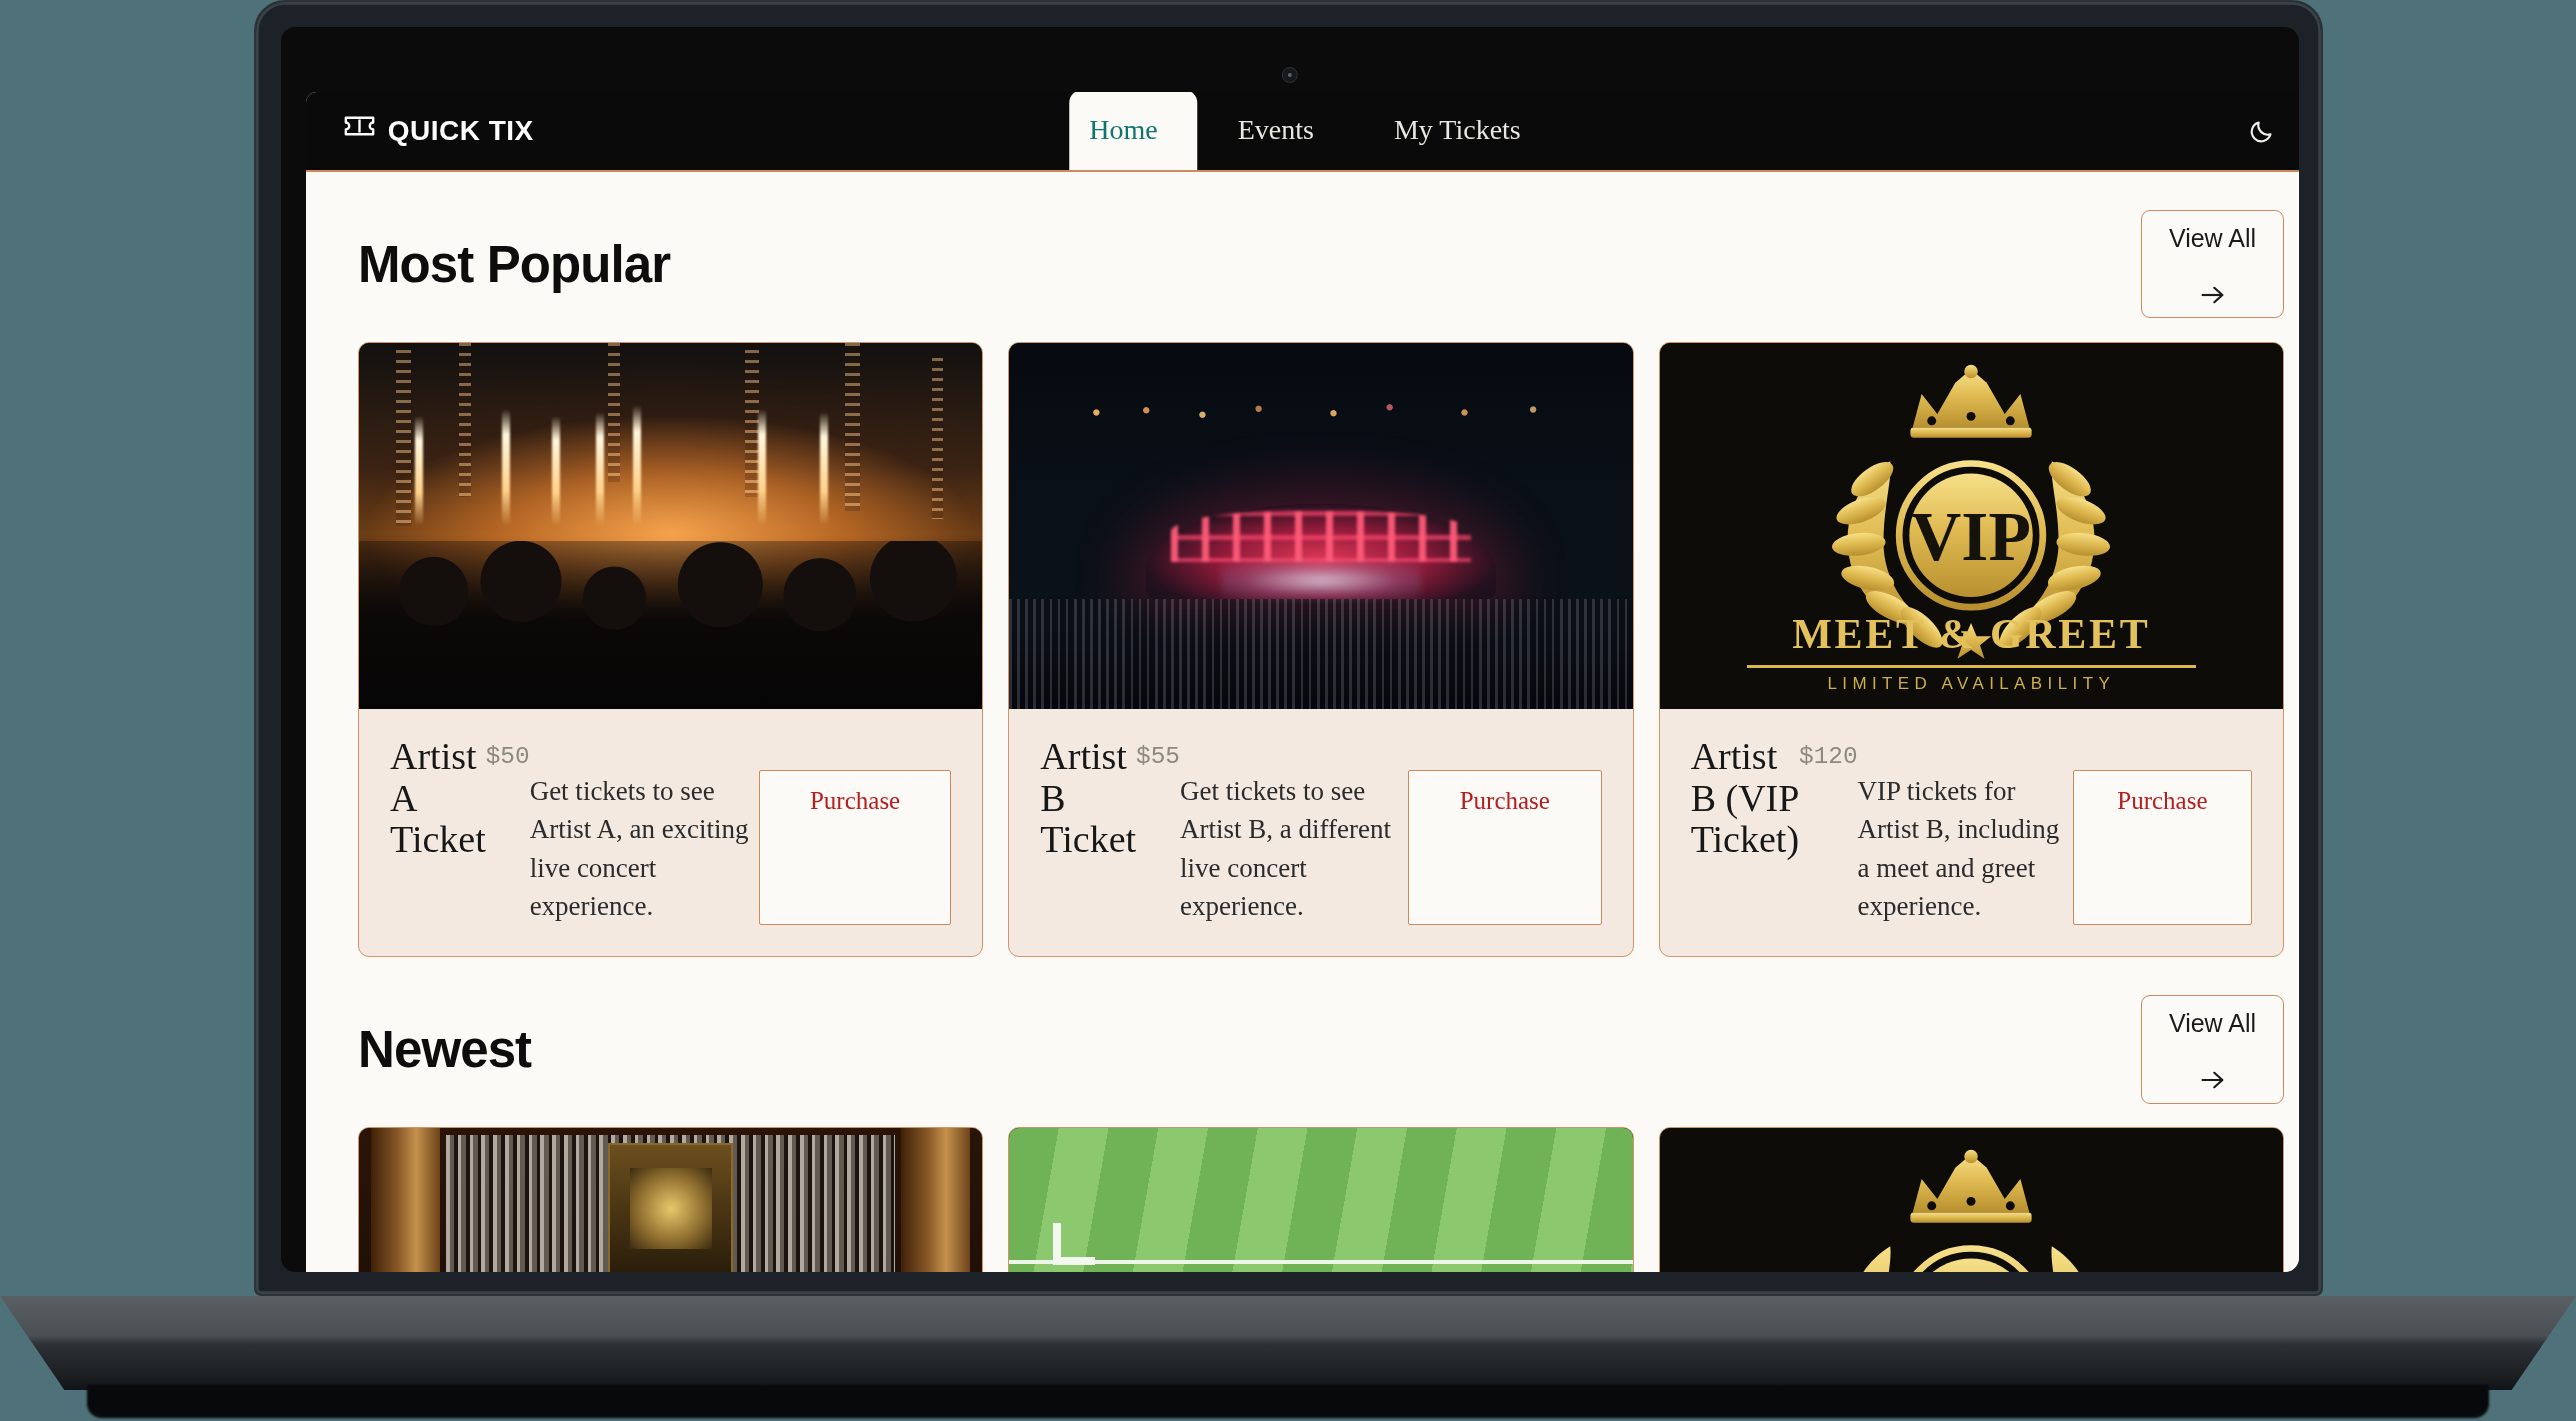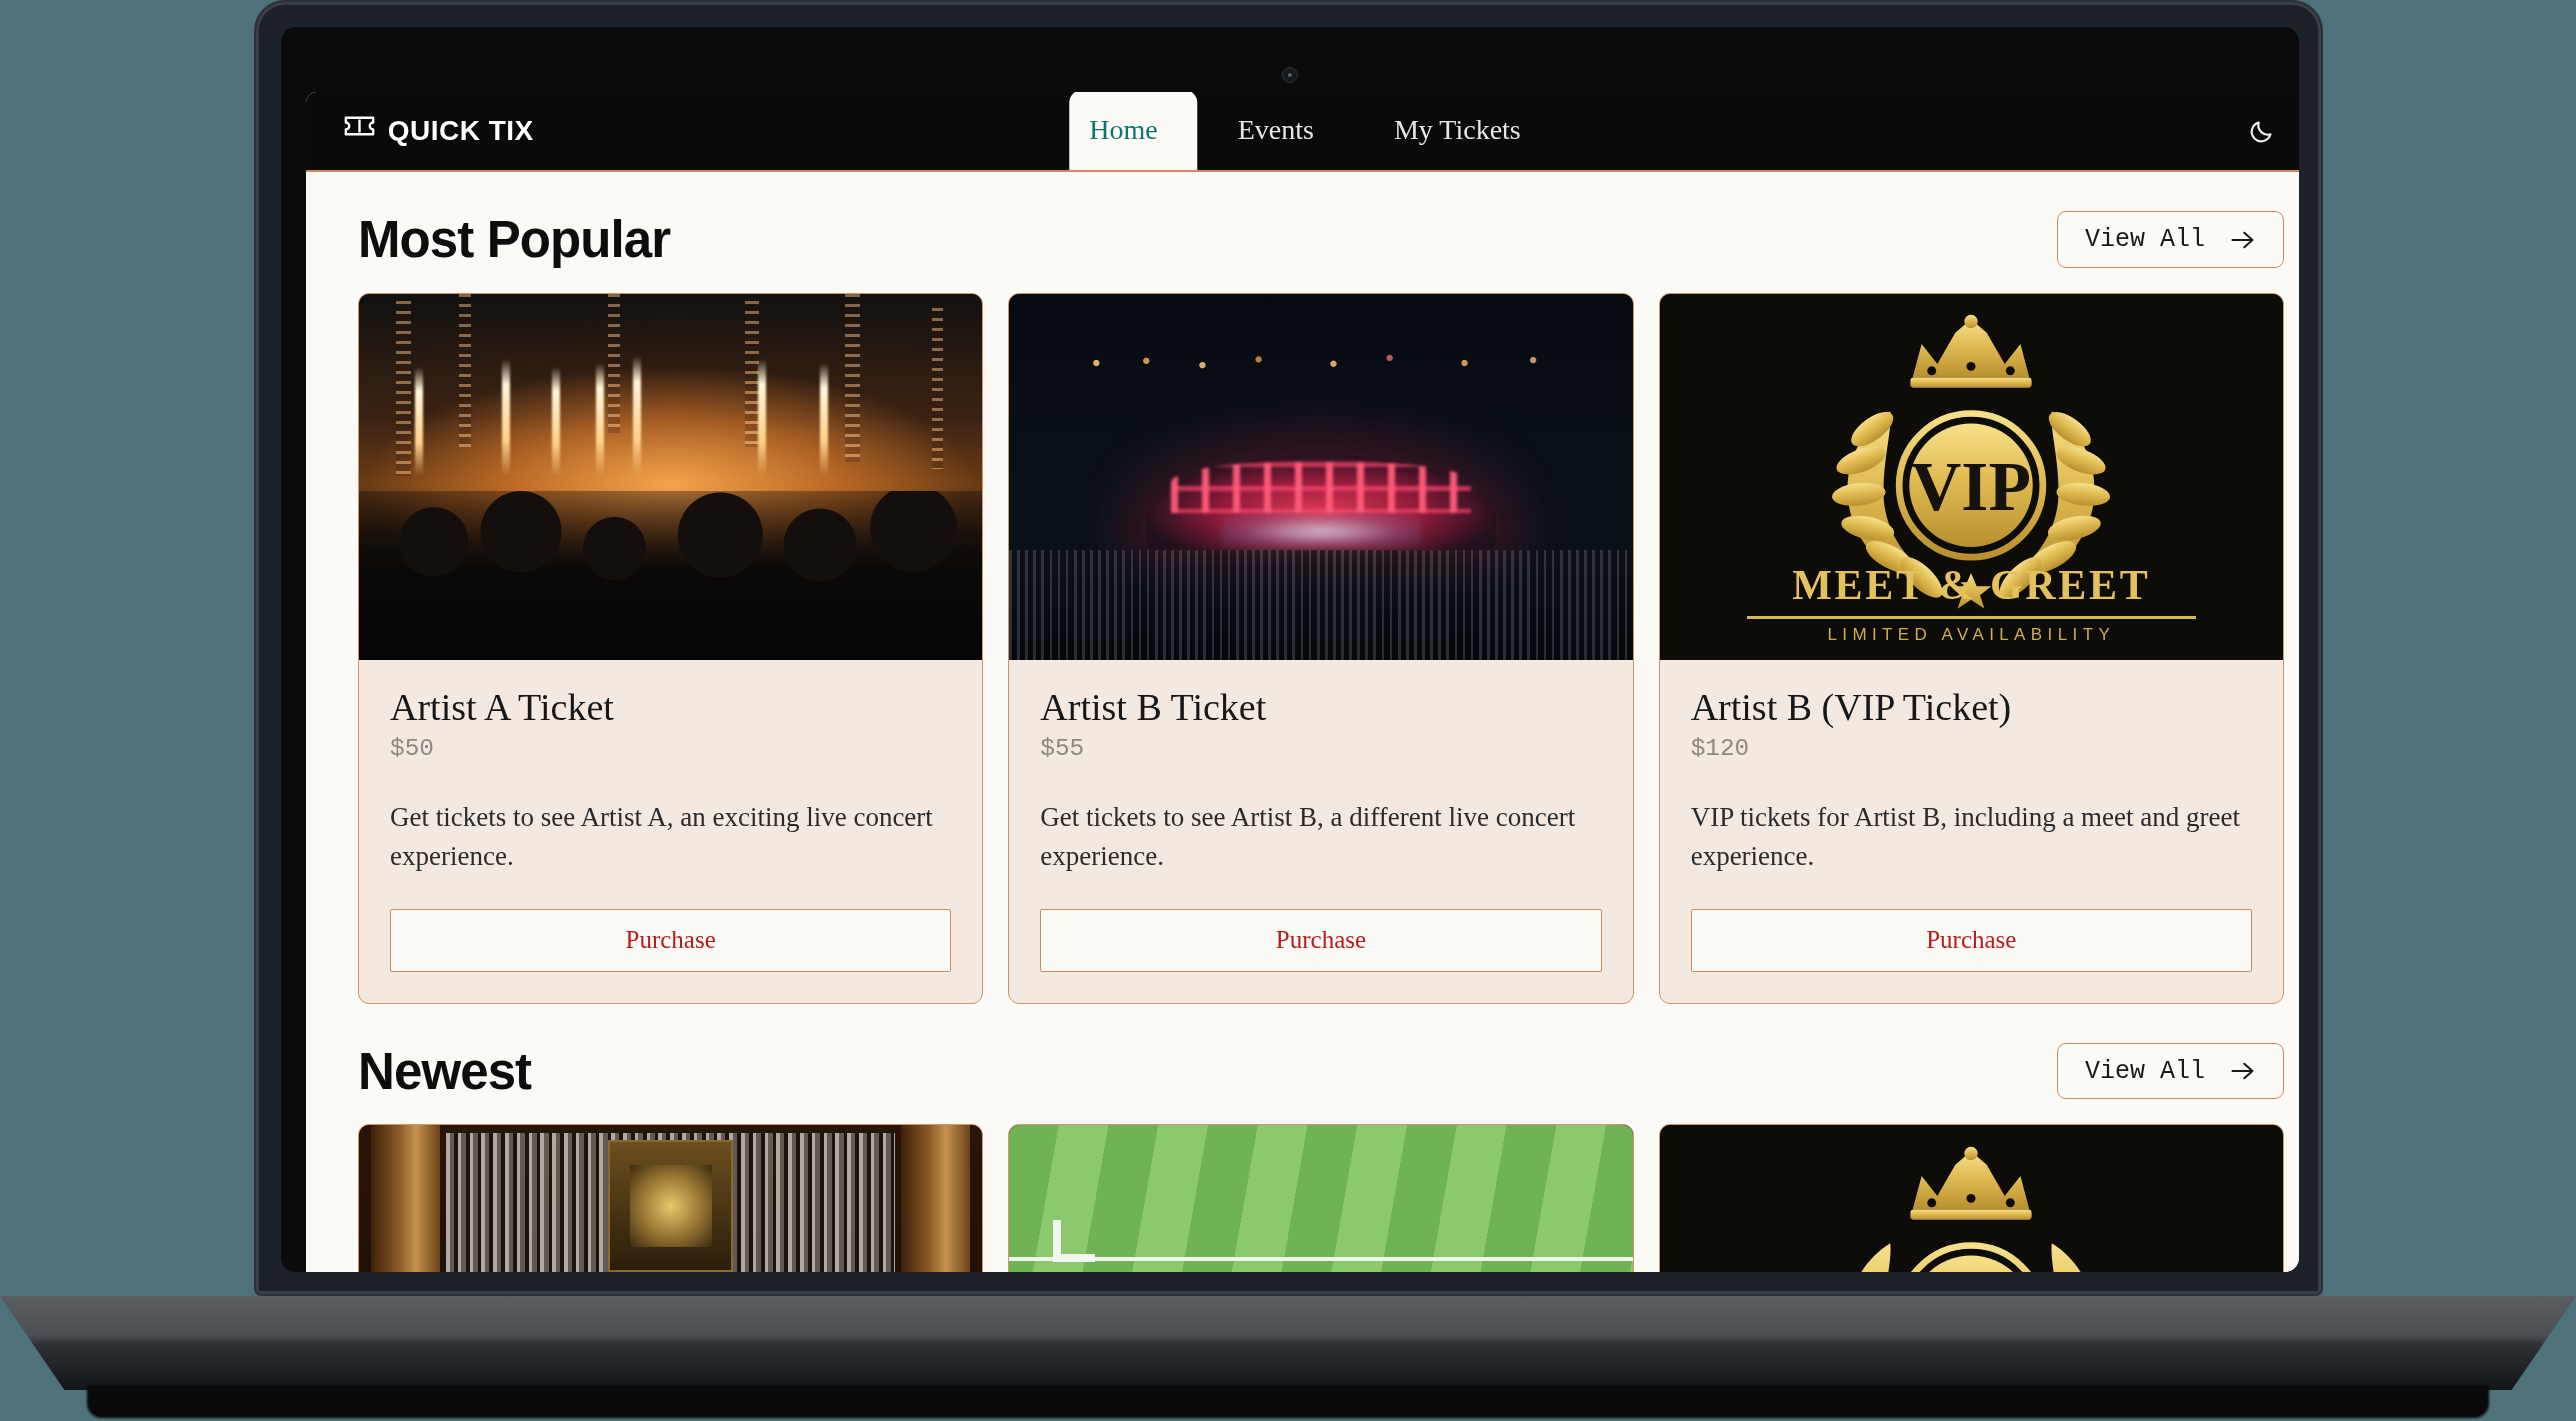--- a/index.html
+++ b/index.html
@@ -166,29 +166,30 @@
   .section-title {
     font-family: "Liberation Sans", sans-serif;
     font-weight: 700;
     font-size: 51px;
     letter-spacing: -0.9px;
     color: #0d0d0d;
   }
   .view-all {
     display: inline-flex;
     align-items: center;
-    gap: 24px;
+    gap: 32px;
     border: 1.8px solid #cf8a5c;
     border-radius: 9px;
     background: #fbfaf7;
     padding: 12.7px 27px;
-    font-family: Liberation Mono, monospace;
+    font-family: Liberation Sans, sans-serif;
     font-size: 25px;
     color: #1a1a1a;
     cursor: pointer;
+    flex-direction: column;
   }
   .arrow { width: 27px; height: 20px; display:block; }
 
   .card-grid {
     display: grid;
     grid-template-columns: repeat(3, 1fr);
     gap: 25px;
   }
   .card {
     border: 1.8px solid #d19468;
@@ -197,21 +198,21 @@
     overflow: hidden;
     display: flex;
     flex-direction: column;
   }
   .card-media {
     height: 366px;
     position: relative;
     overflow: hidden;
     background: #111;
   }
-  .card-body { padding: 27px 31px 31px; display:flex; flex-direction:column; flex:1; }
+  .card-body { padding: 27px 31px 31px; display:flex; flex-direction:row; flex:1; }
   .card-title {
     font-family: "Liberation Serif", serif;
     font-size: 38px;
     color: #171717;
     line-height: 1.1;
   }
   .card-price {
     font-family: Liberation Mono, monospace;
     font-size: 24.4px;
     color: #8d8880;

